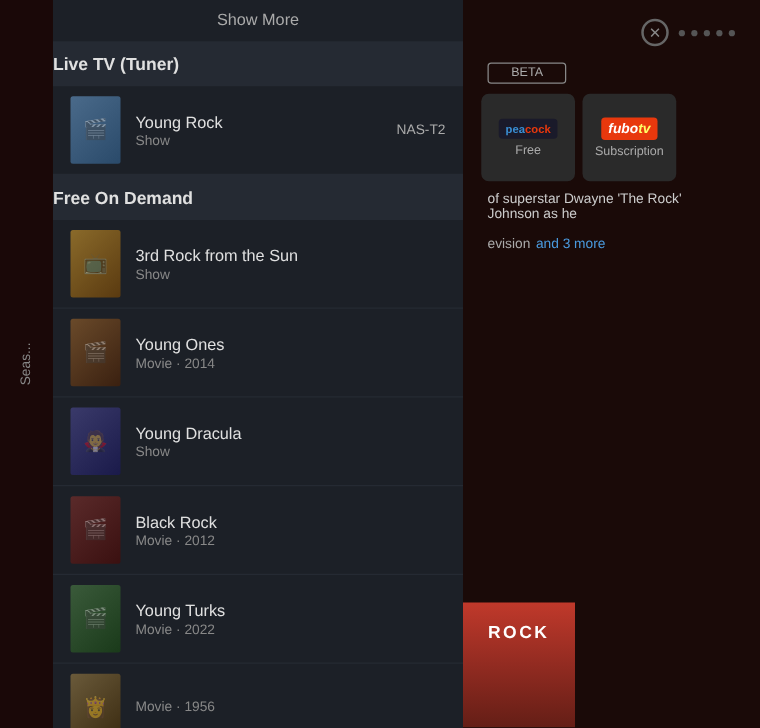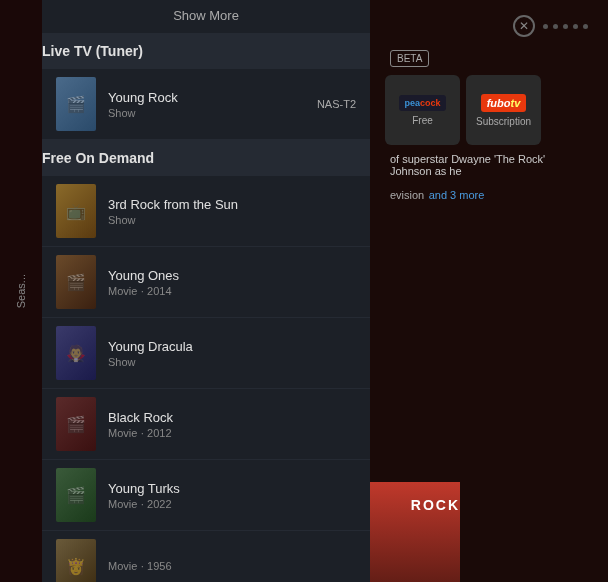--- a/index.html
+++ b/index.html
@@ -159,21 +159,21 @@
       width: 5px; height: 5px;
       background: #555;
       border-radius: 50%;
     }
 
     .beta-badge {
       background: transparent;
       border: 1px solid #888;
       color: #aaa;
       font-size: 10px;
-      padding: 2px 6px;
+      padding: 2px 18px;
       border-radius: 3px;
       margin: 8px 0 8px 10px;
       display: inline-block;
     }
 
     .subscription-cards {
       display: flex;
       gap: 6px;
       padding: 0 5px;
       flex-wrap: wrap;
@@ -239,21 +239,21 @@
     
     .rock-image {
       position: absolute;
       bottom: 0;
       left: 370px;
       width: 90px;
       height: 100px;
       background: linear-gradient(180deg, #c0392b 0%, #922b21 50%, #641e16 100%);
       display: flex;
       align-items: flex-start;
-      justify-content: flex-end;
+      justify-content: center;
       padding-top: 5px;
     }
 
     
     .thumb-icon {
       color: rgba(255,255,255,0.4);
       font-size: 16px;
     }
   </style>
 </head>

